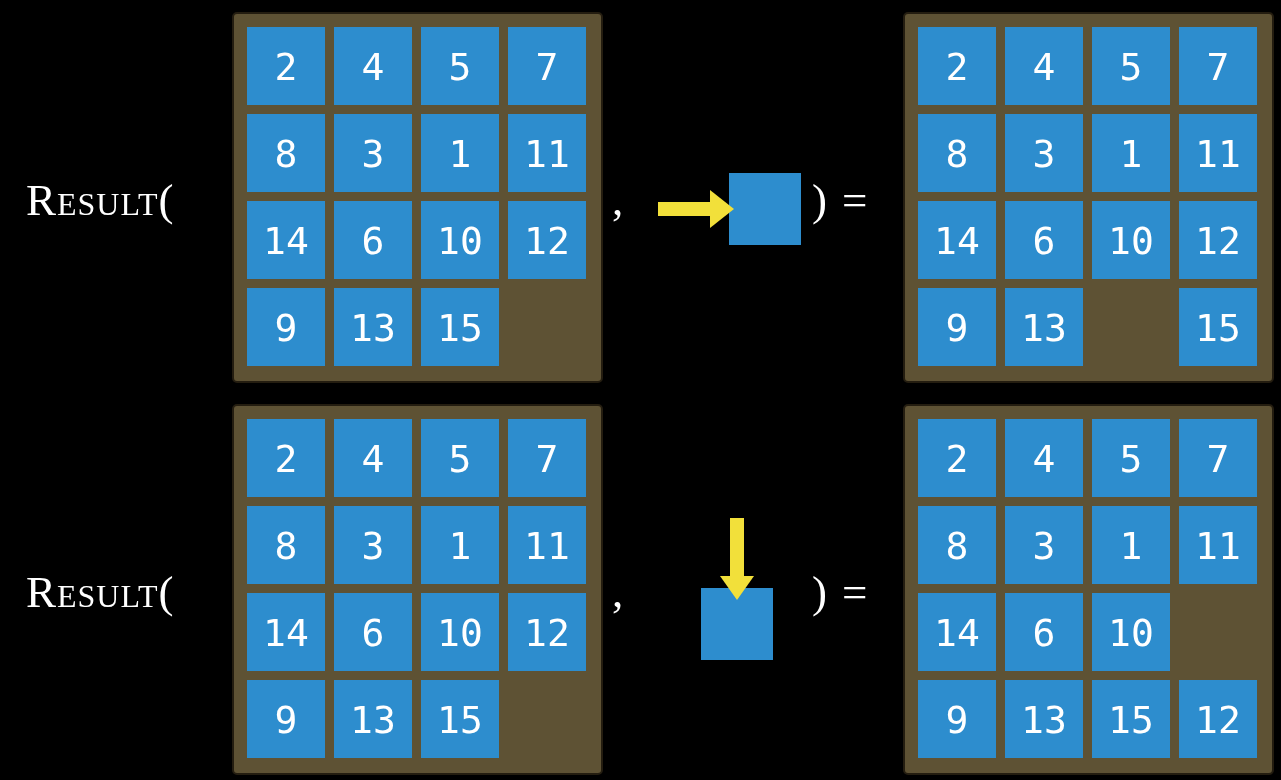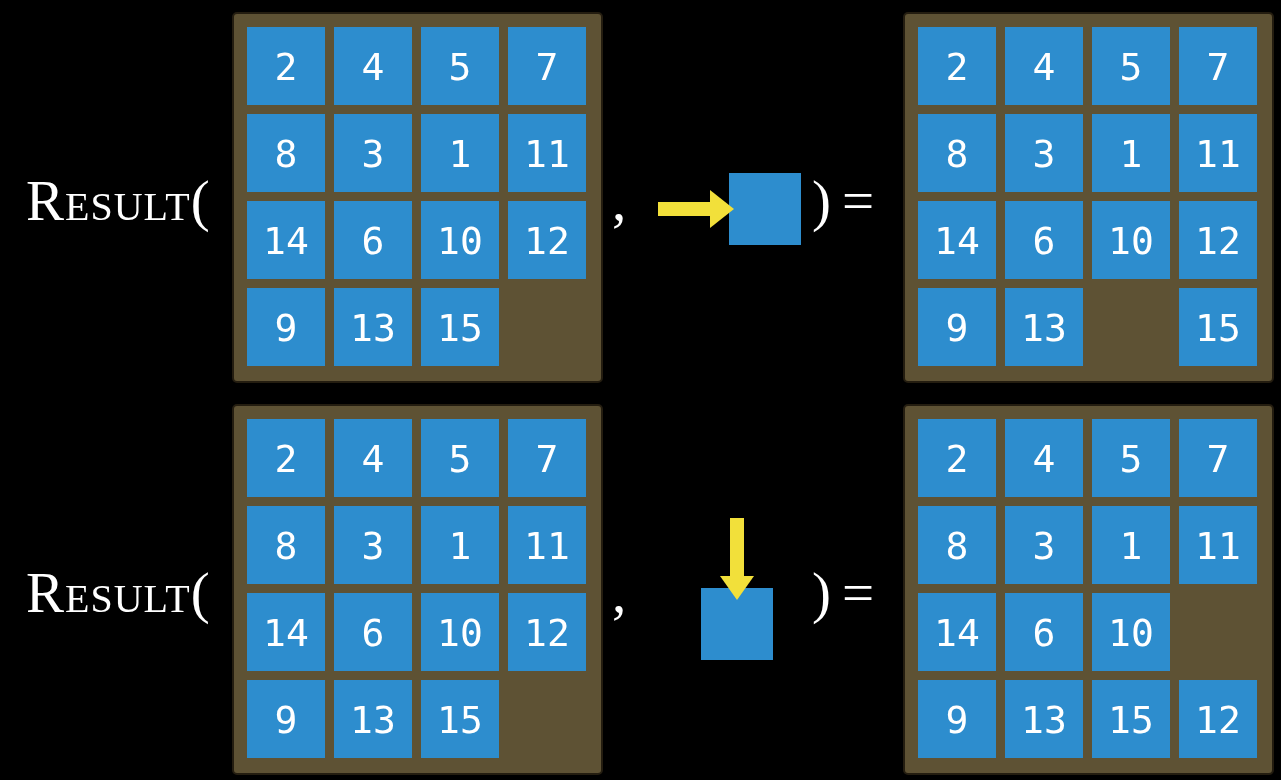--- a/index.html
+++ b/index.html
@@ -12,21 +12,21 @@
     width: 1281px;
     height: 780px;
     background: var(--background, #000);
     overflow: hidden;
     font-family: "Liberation Serif", serif;
   }
   .mathtext {
     position: absolute;
     color: var(--text-white, #fff);
     font-family: "Liberation Serif", serif;
-    font-size: 57px;
+    font-size: 45px;
     line-height: 57px;
     white-space: nowrap;
   }
   .smallcaps {
     font-variant: small-caps;
     letter-spacing: 1px;
   }
   .board {
     position: absolute;
     width: 371px;

